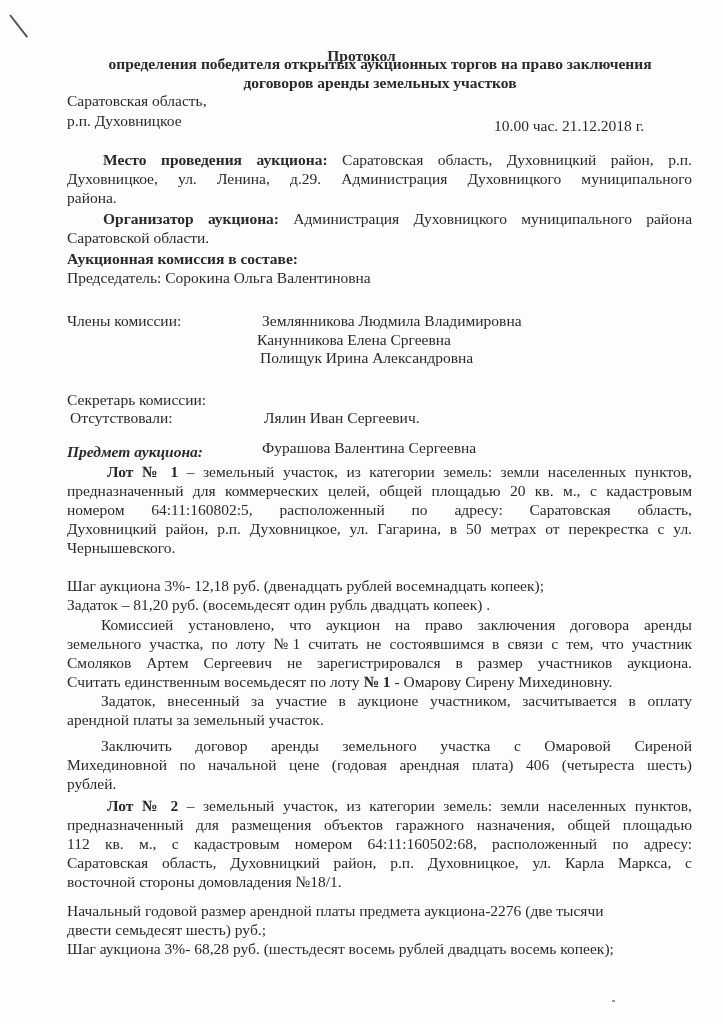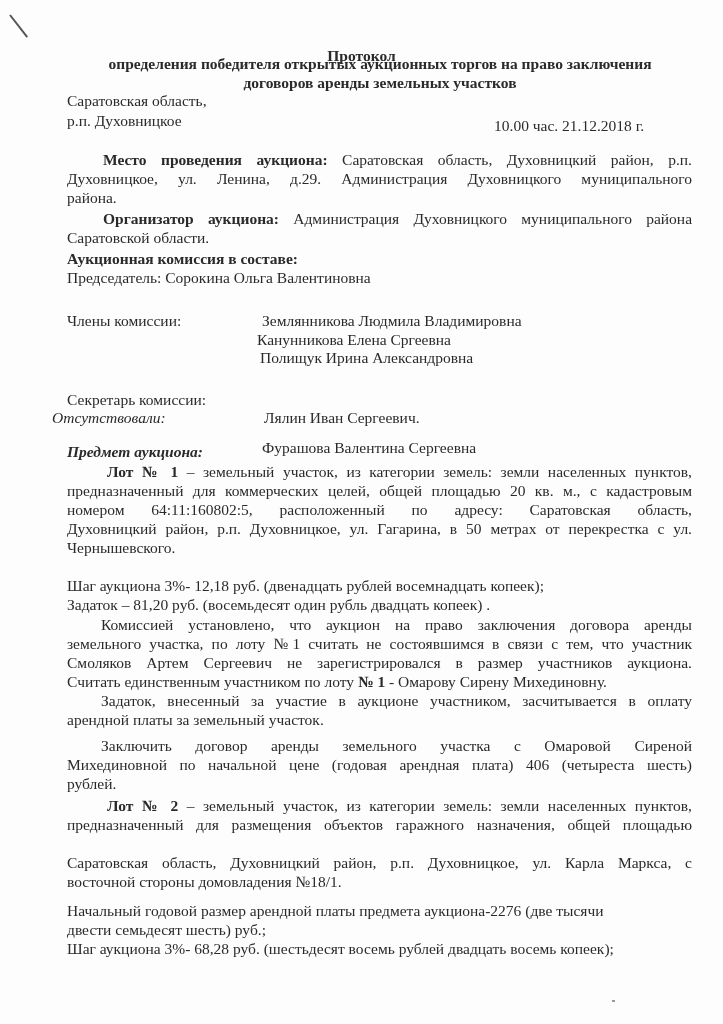--- a/index.html
+++ b/index.html
@@ -50,47 +50,48 @@
   <div class="ln b" style="left:67px;top:250px;">Аукционная комиссия в составе:</div>
   <div class="ln" style="left:67px;top:269px;"><span>Председатель:</span> <span>Сорокина Ольга Валентиновна</span></div>
 
   <div class="ln" style="left:67px;top:312px;">Члены комиссии:</div>
   <div class="ln" style="left:262px;top:312px;">Землянникова Людмила Владимировна</div>
   <div class="ln" style="left:257px;top:331px;">Канунникова Елена Сргеевна</div>
   <div class="ln" style="left:260px;top:349px;">Полищук Ирина Александровна</div>
 
   <div class="ln" style="left:67px;top:391px;">Секретарь комиссии:</div>
   <div class="ln" style="left:262px;top:391px;margin-top:48px;">Фурашова Валентина Сергеевна</div>
-  <div class="ln" style="left:52px;top:409px;font-style:italic;">Отсутствовали:</div>
+  <div class="ln" style="left:70px;top:409px;">Отсутствовали:</div>
   <div class="ln" style="left:264px;top:409px;">Лялин Иван Сергеевич.</div>
 
   <div class="ln bi" style="left:67px;top:443px;">Предмет аукциона:</div>
 
   <div class="ln just" style="left:67px;width:625px;top:463px;"><span style="padding-left:40px;"></span><span class="b">Лот № 1</span><span> – земельный участок, из категории земель: земли населенных пунктов,</span></div>
   <div class="ln just" style="left:67px;width:625px;top:482px;">предназначенный для коммерческих целей, общей площадью 20 кв. м., с кадастровым</div>
   <div class="ln just" style="left:67px;width:625px;top:501px;">номером 64:11:160802:5, расположенный по адресу: Саратовская область,</div>
   <div class="ln just" style="left:67px;width:625px;top:520px;">Духовницкий район, р.п. Духовницкое, ул. Гагарина, в 50 метрах от перекрестка с ул.</div>
   <div class="ln" style="left:67px;top:539px;">Чернышевского.</div>
   <div class="ln" style="left:67px;top:577px;">Шаг аукциона 3%- 12,18 руб. (двенадцать рублей восемнадцать копеек);</div>
   <div class="ln" style="left:67px;top:596px;">Задаток – 81,20 руб. (восемьдесят один рубль двадцать копеек) .</div>
 
   <div class="ln just" style="left:67px;width:625px;top:616px;"><span style="padding-left:34px;"></span><span>Комиссией установлено, что аукцион  на право заключения договора аренды</span></div>
   <div class="ln just" style="left:67px;width:625px;top:635px;">земельного участка, по лоту №1 считать не состоявшимся в связи с тем, что  участник</div>
   <div class="ln just" style="left:67px;width:625px;top:654px;">Смоляков Артем Сергеевич  не зарегистрировался в размер  участников аукциона.</div>
-  <div class="ln" style="left:67px;top:673px;"><span>Считать   единственным участником по лоту </span><span class="b">№ 1</span><span> -  Омарову Сирену Михединовну.</span></div>
+  <div class="ln" style="left:67px;top:673px;"><span>Считать   единственным восемьдесят по лоту </span><span class="b">№ 1</span><span> -  Омарову Сирену Михединовну.</span></div>
 
   <div class="ln" style="left:67px;top:711px;">арендной платы за земельный участок.</div>
   <div class="ln just" style="left:67px;width:625px;top:692px;"><span style="padding-left:34px;"></span><span>Задаток, внесенный за участие в аукционе участником, засчитывается в оплату</span></div>
 
   <div class="ln just" style="left:67px;width:625px;top:737px;"><span style="padding-left:34px;"></span><span>Заключить договор аренды земельного участка с Омаровой Сиреной</span></div>
   <div class="ln just" style="left:67px;width:625px;top:756px;">Михединовной по начальной цене (годовая арендная плата) 406 (четыреста шесть)</div>
   <div class="ln" style="left:67px;top:775px;">рублей.</div>
 
   <div class="ln just" style="left:67px;width:625px;top:797px;"><span style="padding-left:40px;"></span><span class="b">Лот № 2</span><span> – земельный участок, из категории земель: земли населенных пунктов,</span></div>
   <div class="ln just" style="left:67px;width:625px;top:816px;">предназначенный для размещения объектов гаражного назначения, общей площадью</div>
+  <div class="ln just" style="left:67px;width:625px;top:835px;">112 кв. м., с кадастровым номером 64:11:160502:68, расположенный по адресу:</div>
   <div class="ln just" style="left:67px;width:625px;top:854px;">Саратовская область, Духовницкий район, р.п. Духовницкое, ул. Карла Маркса, с</div>
   <div class="ln" style="left:67px;top:873px;">восточной стороны домовладения №18/1.</div>
 
   <div class="ln" style="left:67px;top:902px;">Начальный годовой размер арендной платы предмета аукциона-2276 (две тысячи</div>
   <div class="ln" style="left:67px;top:921px;">двести семьдесят шесть) руб.;</div>
   <div class="ln" style="left:67px;top:940px;">Шаг аукциона 3%- 68,28 руб. (шестьдесят восемь рублей двадцать восемь копеек);</div>
 
   <div class="speck" style="left:612px;top:1000px;"></div>
 </div>
 

